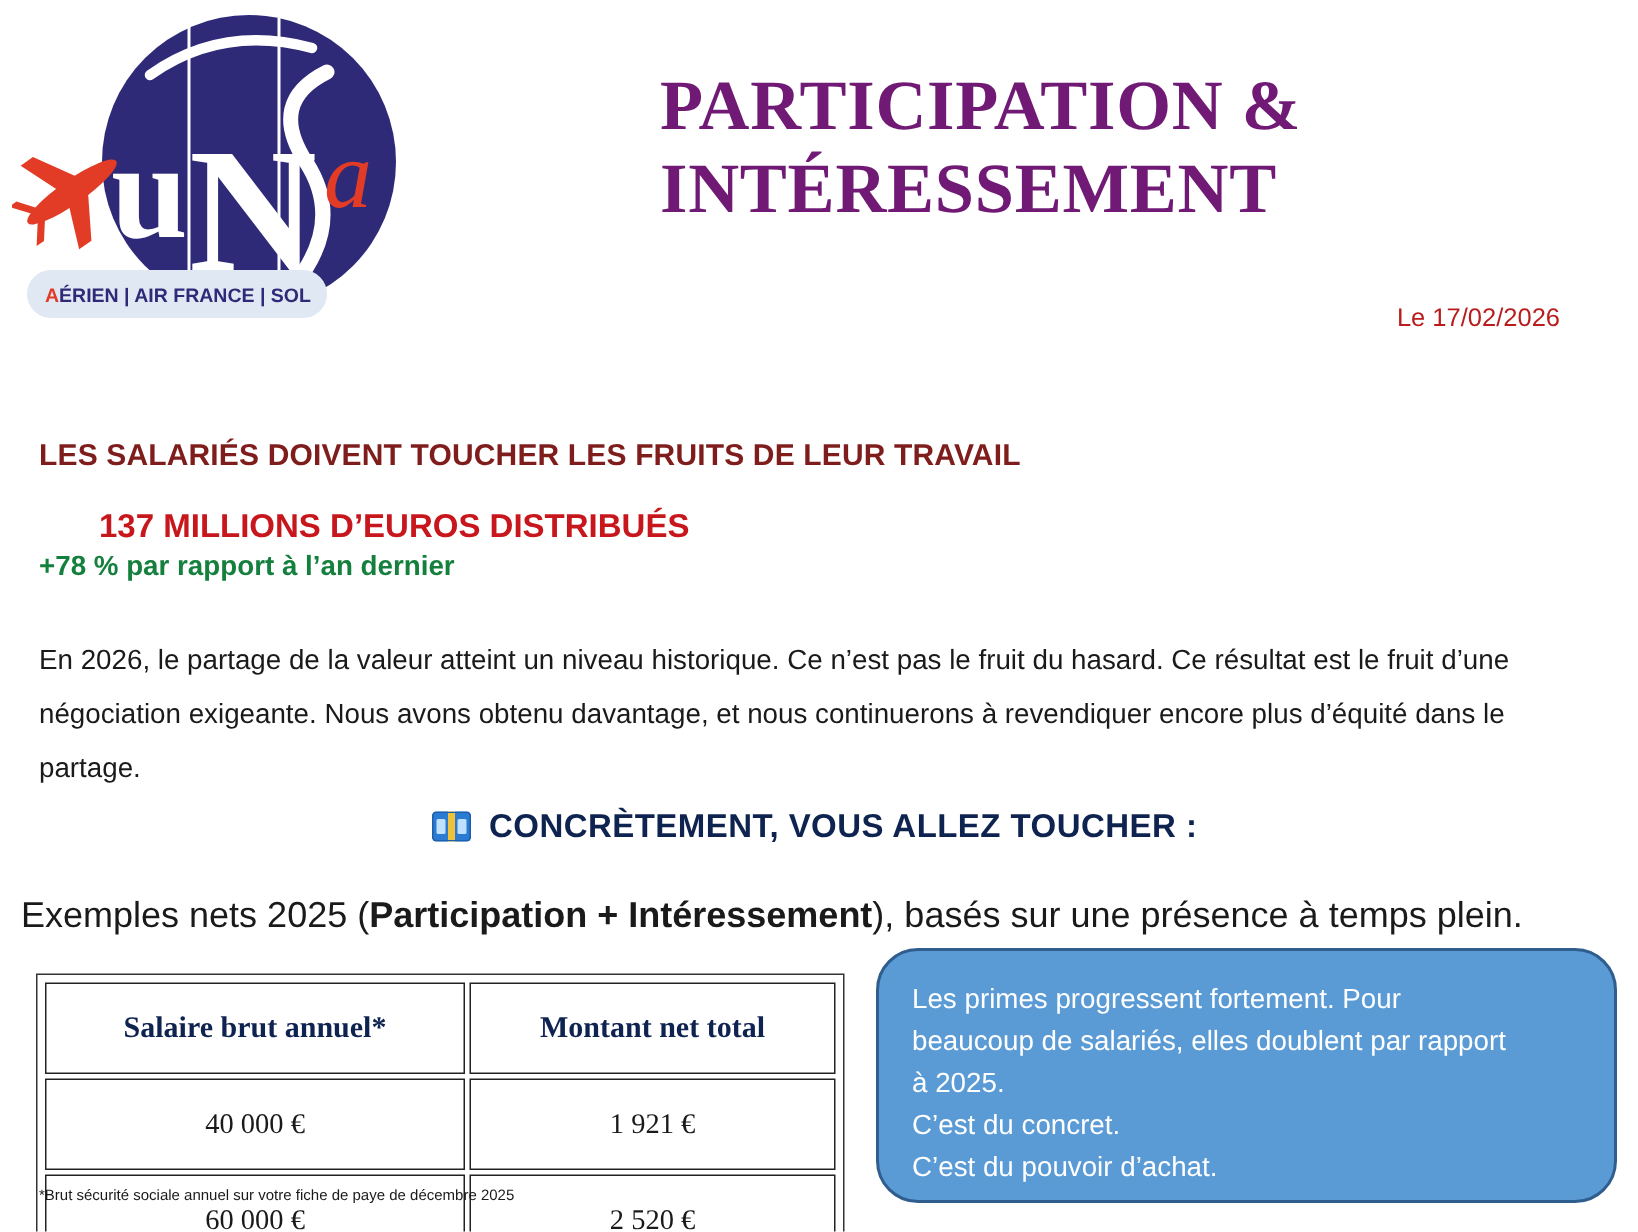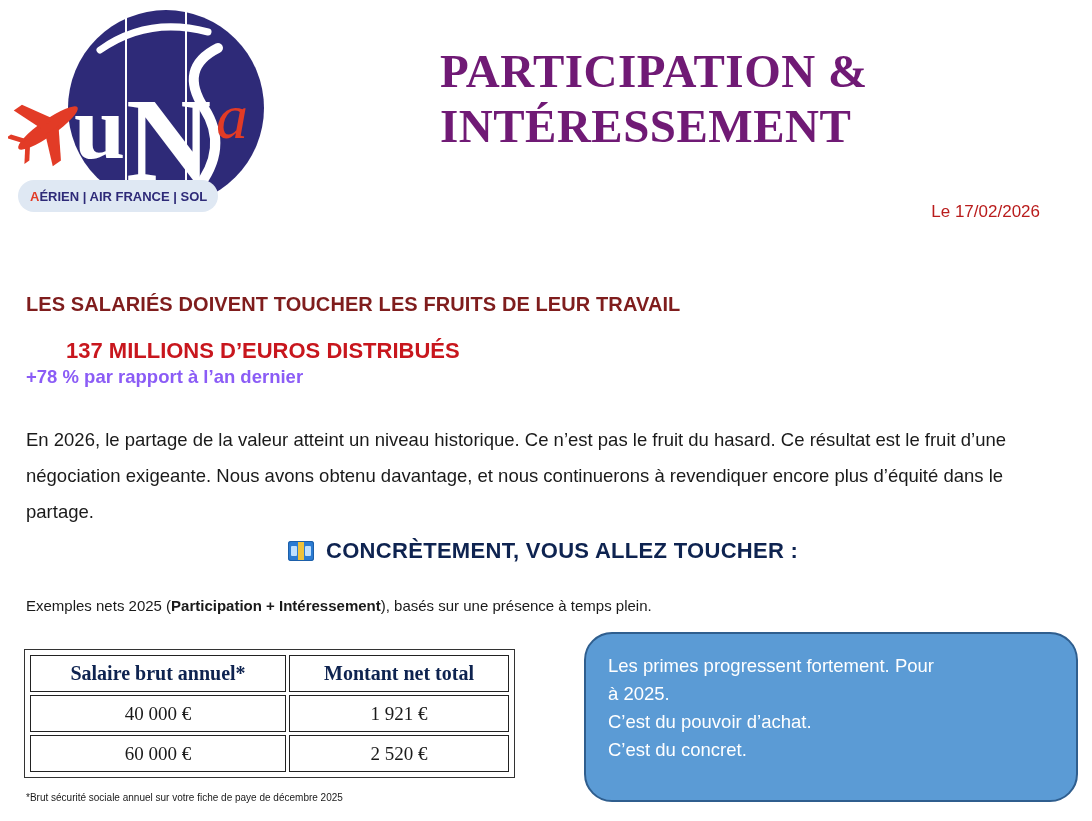--- a/index.html
+++ b/index.html
@@ -7,37 +7,37 @@
   .abs { position: absolute; }
 
   
   .logo { left: 8px; top: 8px; width: 260px; height: 210px; }
 
   .title { left: 440px; top: 44px; width: 620px; color: #701a75; font-family: "Liberation Serif", "DejaVu Serif", serif; font-weight: bold; font-size: 47px; line-height: 55px; letter-spacing: 0.5px; }
   .date { right: 52px; top: 202px; font-size: 17px; color: #b91c1c; }
 
   .h1 { left: 26px; top: 293px; font-size: 20px; font-weight: bold; color: #7f1d1d; letter-spacing: 0.1px; }
   .red1 { left: 26px; top: 338px; font-size: 22px; font-weight: bold; color: #c8161d; margin-left: 40px; }
-  .red2 { left: 26px; top: 366px; font-size: 18.5px; font-weight: bold; color: #8b5cf6; }
+  .red2 { left: 26px; top: 366px; font-size: 18.5px; font-weight: bold; color: #15803d; }
 
   .para { left: 26px; top: 422px; width: 1030px; font-size: 18.5px; line-height: 36px; color: #1a1a1a; }
 
   .concret { left: 288px; top: 538px; font-size: 22px; font-weight: bold; color: #0e2350; display: flex; align-items: center; gap: 12px; letter-spacing: 0.3px; }
   .concret-icon { width: 26px; height: 20px; border-radius: 3px; background: linear-gradient(90deg, #2b7bd2 0 40%, #f0c23a 40% 60%, #2b7bd2 60% 100%); position: relative; box-shadow: inset 0 0 0 1px #1d5fa8; }
   .concret-icon::before, .concret-icon::after { content: ""; position: absolute; top: 5px; width: 6px; height: 10px; background: #bfe0ff; border-radius: 1px; }
   .concret-icon::before { left: 3px; }
   .concret-icon::after { right: 3px; }
 
-  .examples { left: 26px; top: 597px; font-size: 15px; color: #1a1a1a; }
+  .examples { left: 14px; top: 597px; font-size: 24px; color: #1a1a1a; }
   .examples b { font-weight: bold; }
 
   
   .tbl { left: 24px; top: 649px; border: 1px solid #333; padding: 2px; }
   table { border-collapse: separate; border-spacing: 3px; }
-  td, th { border: 1.5px solid #222; text-align: center; font-family: "Liberation Serif", "DejaVu Serif", serif; font-size: 19px; color: #1a1a1a; height: 27px; padding: 4px; }
+  td, th { border: 1.5px solid #222; text-align: center; font-family: "Liberation Serif", "DejaVu Serif", serif; font-size: 19px; color: #1a1a1a; height: 27px; padding: 16px; }
   th { font-weight: bold; color: #0e2350; font-size: 20px; }
   .c1 { width: 246px; }
   .c2 { width: 210px; }
 
   .foot { left: 26px; top: 792px; font-size: 10px; color: #1a1a1a; }
 
   
   .callout { left: 584px; top: 632px; width: 494px; height: 170px; background: #5b9bd5; border: 2px solid #2f5e8e; border-radius: 28px; box-sizing: border-box; padding: 18px 20px 0 22px; color: #ffffff; font-size: 18.5px; line-height: 28px; }
   .callout div { white-space: nowrap; }
 </style>
@@ -102,16 +102,17 @@
       <td>2 520 €</td>
     </tr>
   </tbody>
     </table>
 </div>
 
 <div class="abs foot">*Brut sécurité sociale annuel sur votre fiche de paye de décembre 2025</div>
 
 <div class="abs callout">
   <div>Les primes progressent fortement. Pour</div>
+  <div>beaucoup de salariés, elles doublent par rapport</div>
   <div>à 2025.</div>
+  <div>C’est du concret.</div>
   <div>C’est du pouvoir d’achat.</div>
-  <div>C’est du concret.</div>
 </div>
 
 </body></html>

